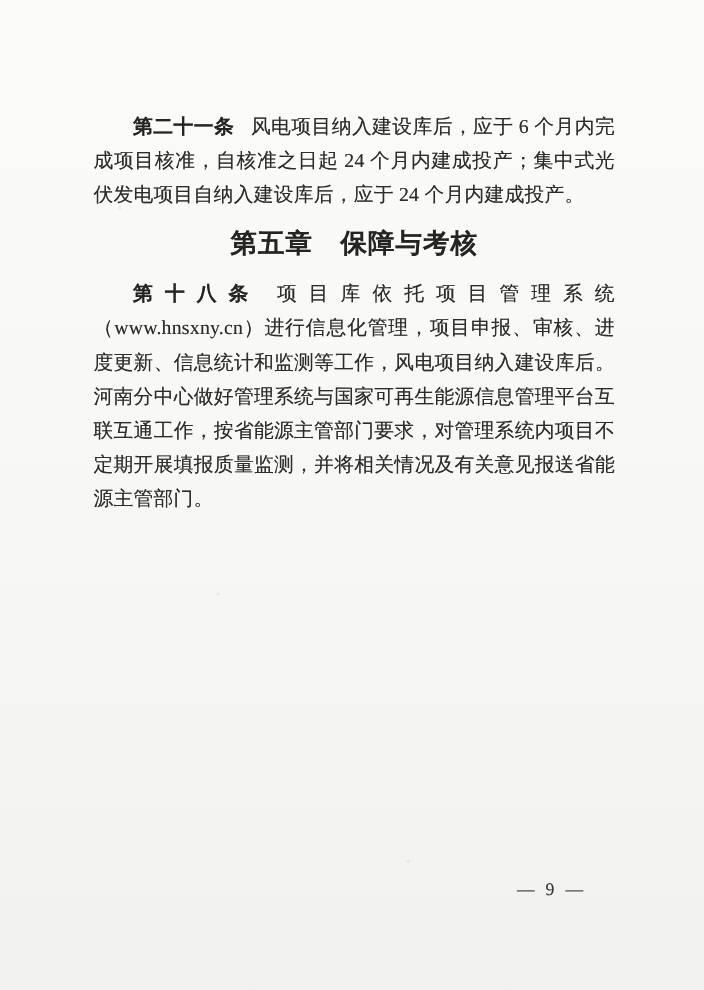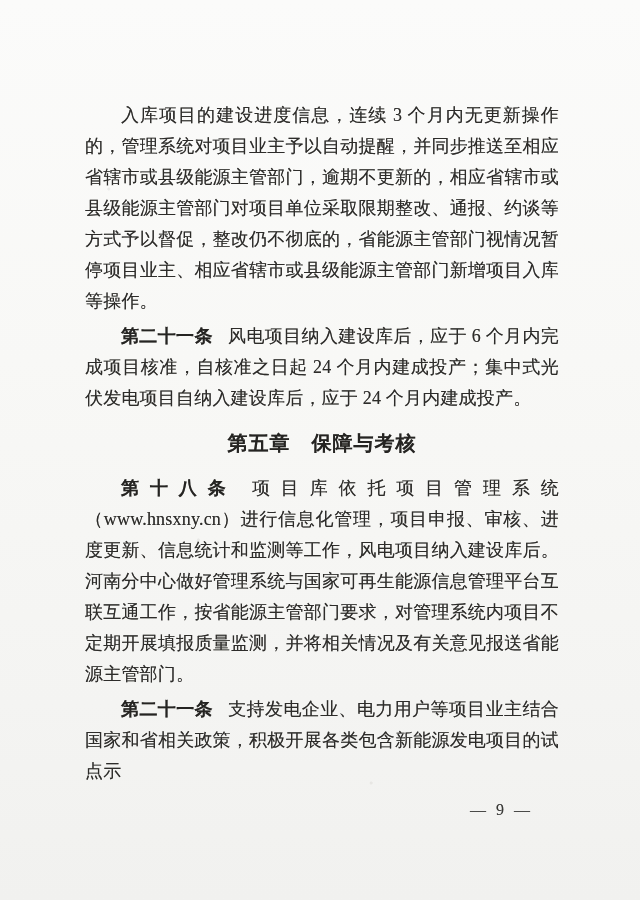--- a/index.html
+++ b/index.html
@@ -39,21 +39,21 @@
     color: #2d2c2a;
     text-shadow: 0 0 0.6px rgba(45,44,42,0.55);
   }
   .article-lead {
     font-weight: bold;
     margin-right: 0.85em;
     color: #252422;
   }
   .chapter {
     margin: 14px 0 14px 0;
-    font-size: 20px;
+    font-size: 24px;
     line-height: 31px;
     font-weight: bold;
     text-align: center;
     text-indent: 0;
     color: #252422;
     text-shadow: 0 0 0.6px rgba(37,36,34,0.55);
     letter-spacing: 1px;
   }
   .page-number {
     position: absolute;
@@ -65,27 +65,25 @@
     text-shadow: 0 0 0.5px rgba(58,58,56,0.5);
     white-space: nowrap;
   }
 </style>
 </head>
 <body>
 
 <div class="page">
   <div class="content">
 
-    <p class="para"><span>入库项目的建设进度信息，连续 3 个月内无更新操作的，管理系统对项目业主予以自动提醒，并同步推送至相应省辖市或县级能源主管部门，逾期不更新的，相应省辖市或县级能源主管部门对项目单位采取限期整改、通报、约谈等方式予以督促，整改仍不彻底的，省能源主管部门视情况暂停项目业主、相应省辖市或县级能源主管部门新增项目入库等操作。</span></p>
 
     <p class="para"><span class="article-lead">第二十一条</span><span>风电项目纳入建设库后，应于 6 个月内完成项目核准，自核准之日起 24 个月内建成投产；集中式光伏发电项目自纳入建设库后，应于 24 个月内建成投产。</span></p>
 
     <h2 class="chapter">第五章　保障与考核</h2>
 
     <p class="para"><span class="article-lead">第十八条</span><span>项目库依托项目管理系统（www.hnsxny.cn）进行信息化管理，项目申报、审核、进度更新、信息统计和监测等工作，风电项目纳入建设库后。河南分中心做好管理系统与国家可再生能源信息管理平台互联互通工作，按省能源主管部门要求，对管理系统内项目不定期开展填报质量监测，并将相关情况及有关意见报送省能源主管部门。</span></p>
 
 
-    <p class="para"><span class="article-lead">第二十一条</span><span>支持发电企业、电力用户等项目业主结合国家和省相关政策，积极开展各类包含新能源发电项目的试点示</span></p>
 
   </div>
 
   <div class="page-number">— 9 —</div>
 </div>
 
 </body></html>

